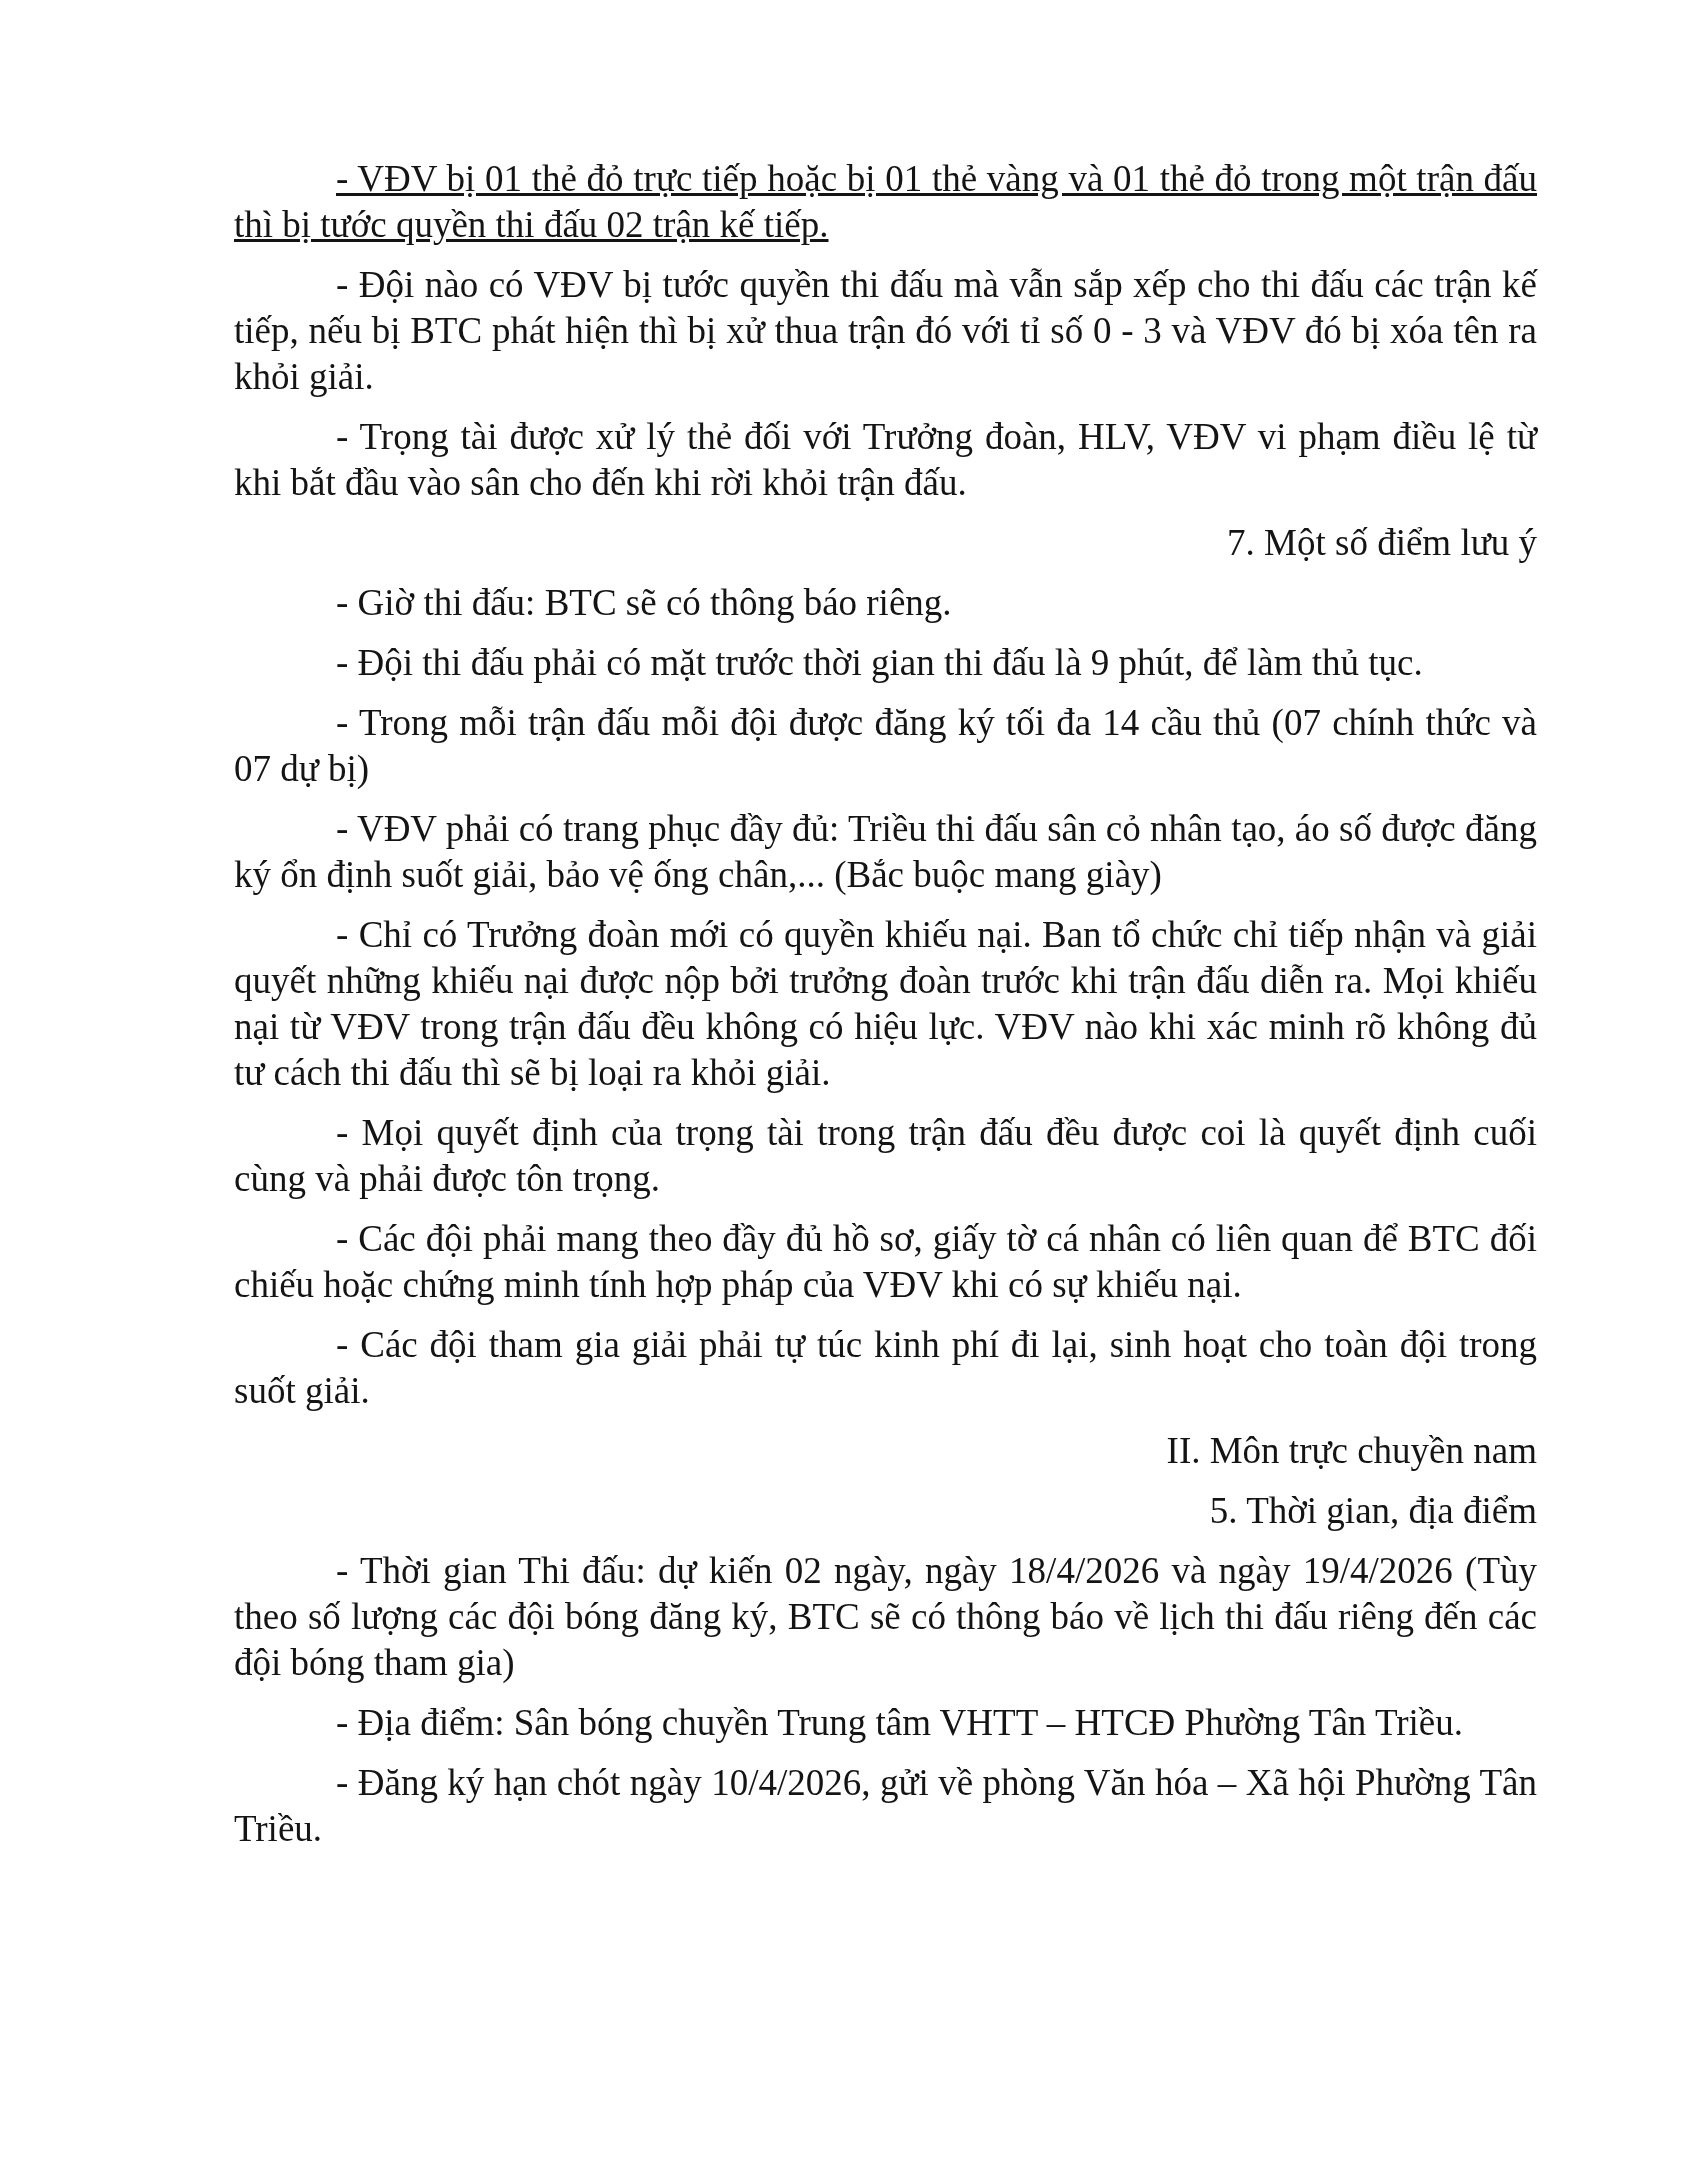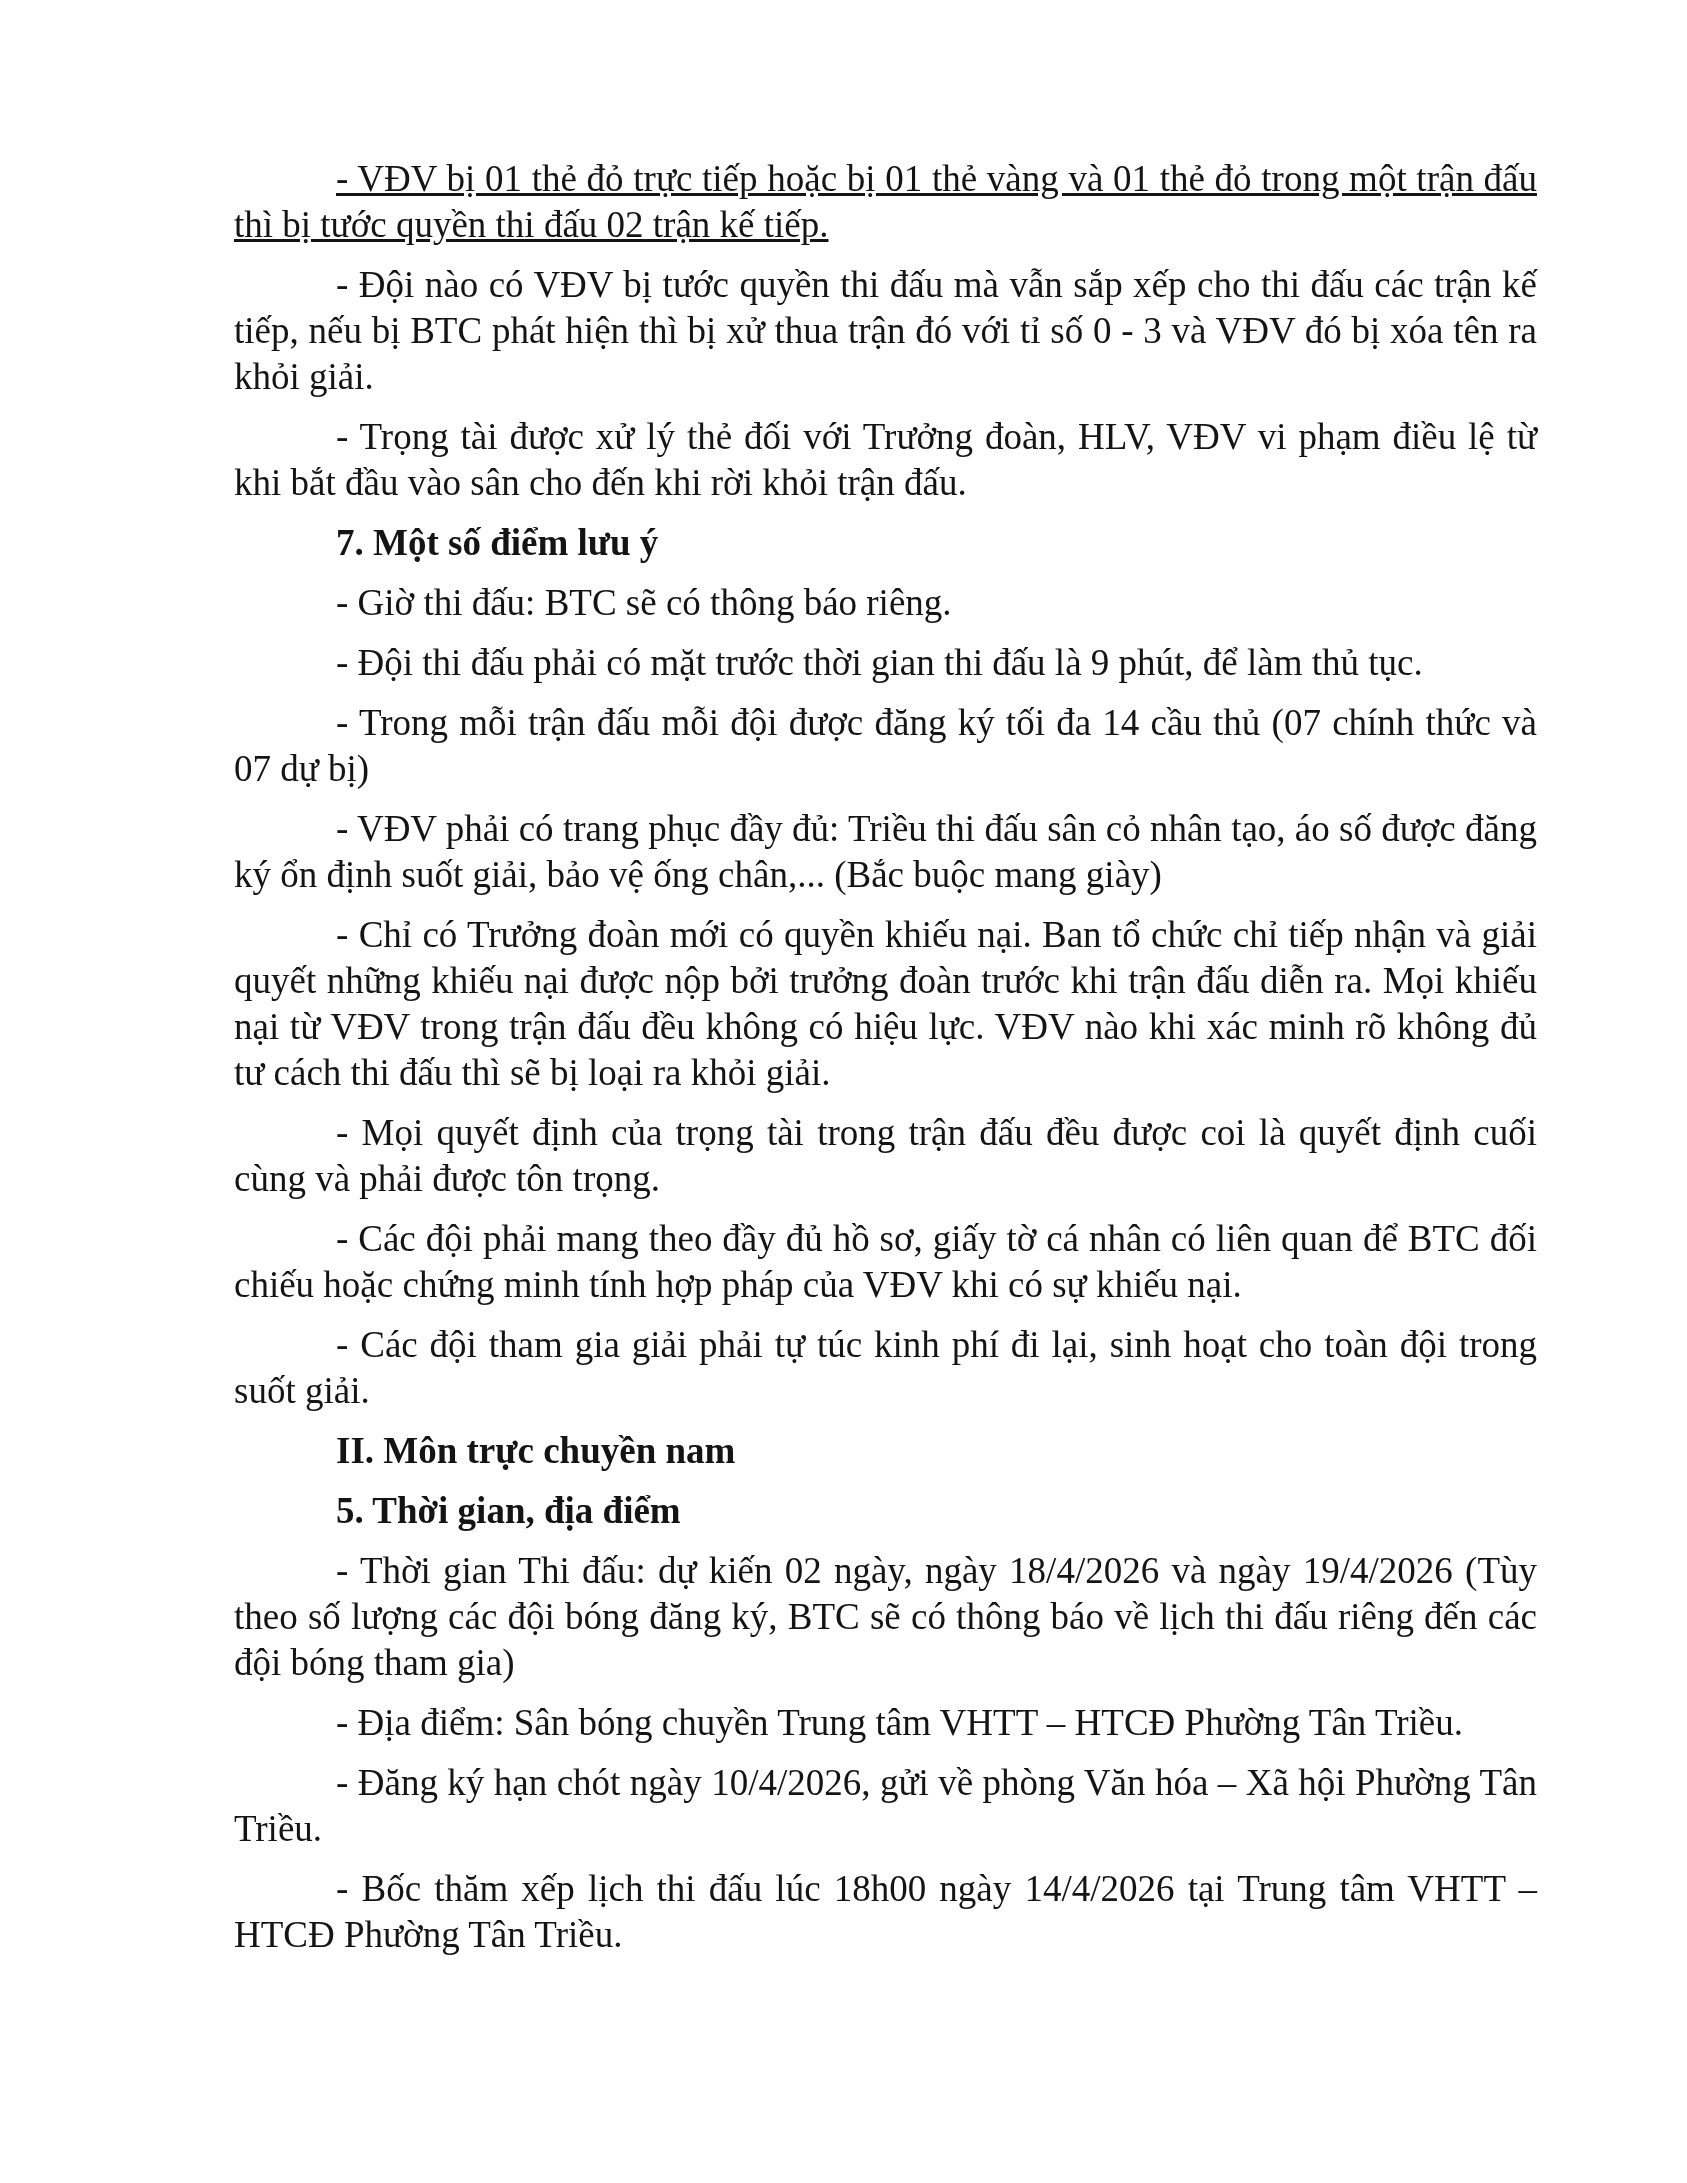--- a/index.html
+++ b/index.html
@@ -31,22 +31,22 @@
     text-indent: 102px;
   }
   .blk:first-child {
     margin-top: 0;
     text-decoration: underline;
   }
   .para {
     text-align: justify;
   }
   .heading {
-    font-weight: bold;
-    text-align: left;
+    font-weight: normal;
+    text-align: right;
   }
 </style>
 </head>
 <body>
 
 <div class="page">
   <div class="content">
     <div class="blk para">- VĐV bị 01 thẻ đỏ trực tiếp hoặc bị 01 thẻ vàng và 01 thẻ đỏ trong một trận đấu thì bị tước quyền thi đấu 02 trận kế tiếp.</div>
     <div class="blk para">- Đội nào có VĐV bị tước quyền thi đấu mà vẫn sắp xếp cho thi đấu các trận kế tiếp, nếu bị BTC phát hiện thì bị xử thua trận đó với tỉ số 0 - 3 và VĐV đó bị xóa tên ra khỏi giải.</div>
     <div class="blk para">- Trọng tài được xử lý thẻ đối với Trưởng đoàn, HLV, VĐV vi phạm điều lệ từ khi bắt đầu vào sân cho đến khi rời khỏi trận đấu.</div>
@@ -57,16 +57,15 @@
     <div class="blk para">- VĐV phải có trang phục đầy đủ: Triều thi đấu sân cỏ nhân tạo, áo số được đăng ký ổn định suốt giải, bảo vệ ống chân,... (Bắc buộc mang giày)</div>
     <div class="blk para">- Chỉ có Trưởng đoàn mới có quyền khiếu nại. Ban tổ chức chỉ tiếp nhận và giải quyết những khiếu nại được nộp bởi trưởng đoàn trước khi trận đấu diễn ra. Mọi khiếu nại từ VĐV trong trận đấu đều không có hiệu lực. VĐV nào khi xác minh rõ không đủ tư cách thi đấu thì sẽ bị loại ra khỏi giải.</div>
     <div class="blk para">- Mọi quyết định của trọng tài trong trận đấu đều được coi là quyết định cuối cùng và phải được tôn trọng.</div>
     <div class="blk para">- Các đội phải mang theo đầy đủ hồ sơ, giấy tờ cá nhân có liên quan để BTC đối chiếu hoặc chứng minh tính hợp pháp của VĐV khi có sự khiếu nại.</div>
     <div class="blk para">- Các đội tham gia giải phải tự túc kinh phí đi lại, sinh hoạt cho toàn đội trong suốt giải.</div>
     <div class="blk heading">II. Môn trực chuyền nam</div>
     <div class="blk heading">5. Thời gian, địa điểm</div>
     <div class="blk para">- Thời gian Thi đấu: dự kiến 02 ngày, ngày 18/4/2026 và ngày 19/4/2026 (Tùy theo số lượng các đội bóng đăng ký, BTC sẽ có thông báo về lịch thi đấu riêng đến các đội bóng tham gia)</div>
     <div class="blk para">- Địa điểm: Sân bóng chuyền Trung tâm VHTT – HTCĐ Phường Tân Triều.</div>
     <div class="blk para">- Đăng ký hạn chót ngày 10/4/2026, gửi về phòng Văn hóa – Xã hội Phường Tân Triều.</div>
-    <div class="blk para">- Bốc thăm xếp lịch thi đấu lúc 18h00 ngày 14/4/2026 tại Trung tâm VHTT – HTCĐ Phường Tân Triều.</div>
   </div>
 </div>
 
 
 </body></html>

